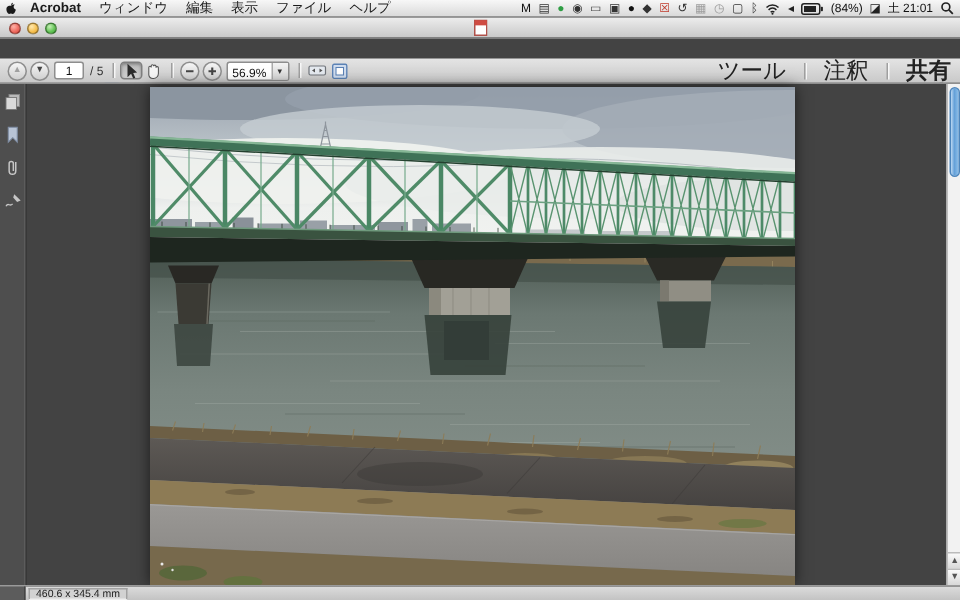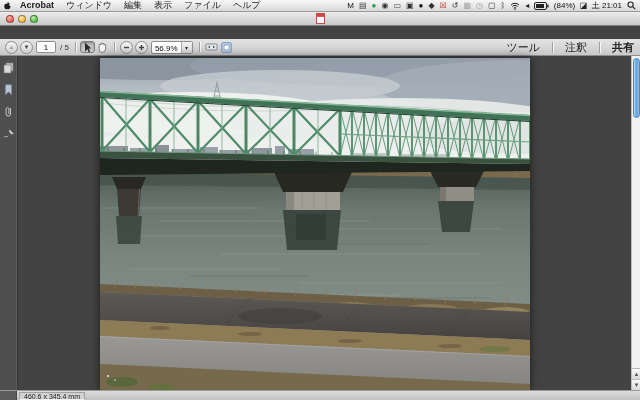--- a/index.html
+++ b/index.html
@@ -51,21 +51,21 @@
   .lbl { font-size:8px; color:#333; margin:0 2px; white-space:nowrap; }
   .toolpressed { background:linear-gradient(#b9b9b9,#cecece); border:1px solid #7e7e7e;
     border-radius:3px; box-shadow:inset 0 1px 2px rgba(0,0,0,.3); }
   .zoombox { display:flex; align-items:flex-end; height:13px; border:1px solid #8e8e8e; border-radius:2px;
     background:#fff; margin:0 2px; }
   .zoomval { font-size:8px; color:#111; padding:0 3px; min-width:28px; text-align:right; }
   .zoomcaret { width:11px; height:100%; border-left:1px solid #aaa;
     background:linear-gradient(#f3f3f3,#d3d3d3); font-size:6px; color:#333;
     display:flex; align-items:center; justify-content:center; }
   .tb-right { position:absolute; right:6px; top:0; height:17px; display:flex; align-items:center; }
-  .tb-rlabel { font-size:11px; color:#222; padding:0 8px; white-space:nowrap; }
+  .tb-rlabel { font-size:15px; color:#222; padding:0 8px; white-space:nowrap; }
   .expand-btn { position:absolute; right:5px; top:1px; }
 
   
   .content { position:absolute; left:0; top:56px; width:640px; height:334px; background:#434343; }
   .navpane { position:absolute; left:0; top:0; width:18px; height:334px; background:#4e4e4e;
     border-right:1px solid #383838; box-shadow:inset -1px 0 0 #5c5c5c;
     display:flex; flex-direction:column; align-items:center; padding-top:5px; gap:9px; }
   .navicon { width:13px; height:13px; display:flex; align-items:center; justify-content:center; }
 
   .page-photo { position:absolute; left:100px; top:2px; width:430px; height:332px;

